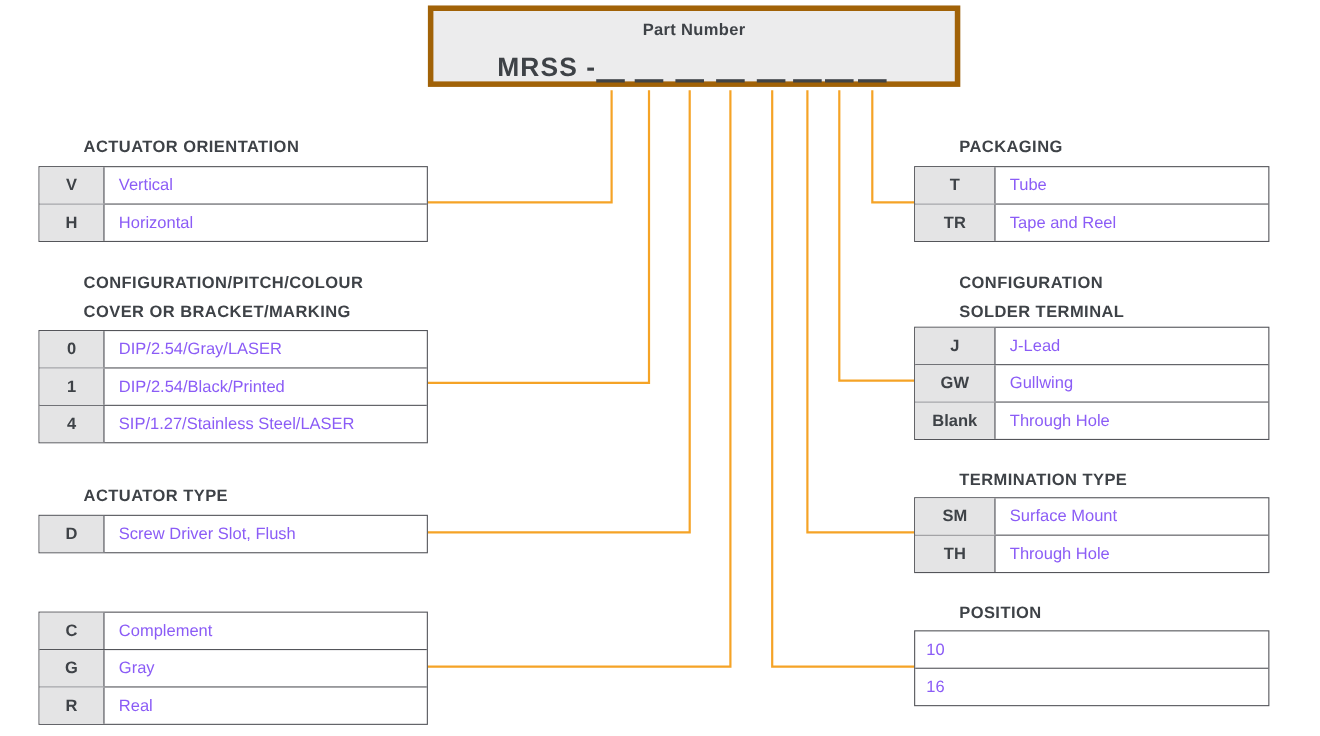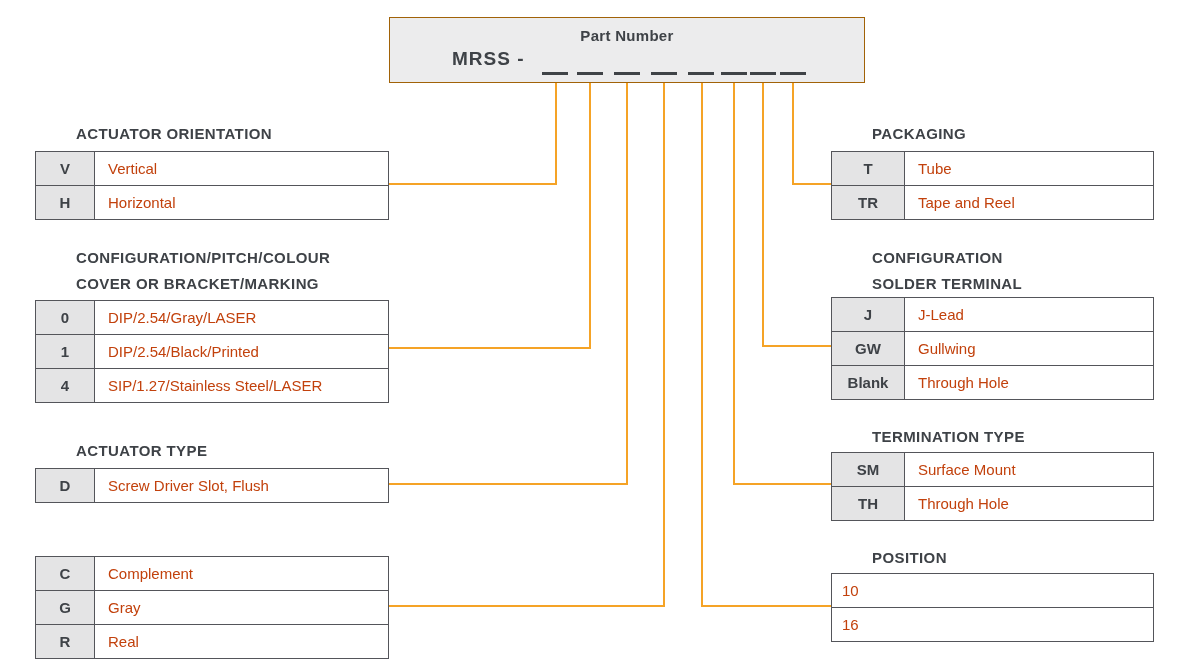--- a/index.html
+++ b/index.html
@@ -2,30 +2,30 @@
 <html><head>
 <meta charset="utf-8">
 <style>
   html,body{margin:0;padding:0;background:#ffffff;}
   #page{
     position:relative;width:1200px;height:669px;background:#ffffff;overflow:hidden;
     font-family:"Liberation Sans","DejaVu Sans",sans-serif;color:#3f4347;
   }
   
   .pn-box{
-    position:absolute;left:389px;top:17px;width:474px;height:64px;
-    background:#ececed;border:1px solid #a16207;
+    position:absolute;left:389px;top:5px;width:474px;height:64px;
+    background:#ececed;border:5px solid #a16207;
   }
   .pn-title{
     position:absolute;left:0;right:0;top:9px;text-align:center;
     font-size:15px;font-weight:bold;letter-spacing:.3px;color:#3e4247;
   }
   .pn-prefix{
     position:absolute;left:452px;top:48px;
-    font-size:19px;font-weight:bold;letter-spacing:1px;color:#3e4247;
+    font-size:24px;font-weight:bold;letter-spacing:1px;color:#3e4247;
   }
   .digit-slot{
     position:absolute;top:72px;width:26px;height:3px;background:#3f4347;
   }
   
   #connectors{position:absolute;left:0;top:0;width:1200px;height:669px;pointer-events:none;}
   #connectors polyline{fill:none;stroke-width:2px;}
   
   .sec-title{
     position:absolute;font-size:15px;font-weight:bold;letter-spacing:.4px;
@@ -36,21 +36,21 @@
   .tbl .row{display:flex;height:33px;border-bottom:1px solid #54555a;align-items:stretch;}
   .tbl .row:last-child{border-bottom:none;}
   .tbl .key{
     width:58px;flex:0 0 58px;background:#e4e4e5;border-right:1px solid #54555a;
     display:flex;align-items:center;justify-content:center;
     font-size:15px;font-weight:bold;color:#3e4247;
   }
   .tbl.right .key{width:72px;flex:0 0 72px;}
   .tbl .val{
     flex:1;display:flex;align-items:center;padding-left:13px;
-    font-size:15px;color:#c2410c;white-space:nowrap;
+    font-size:15px;color:#8b5cf6;white-space:nowrap;
   }
   .tbl.no-key .val{padding-left:10px;}
   .tbl.left{width:352px;}
   .tbl.right{width:321px;}
 </style>
 </head>
 <body>
 
 <div id="page">
 

